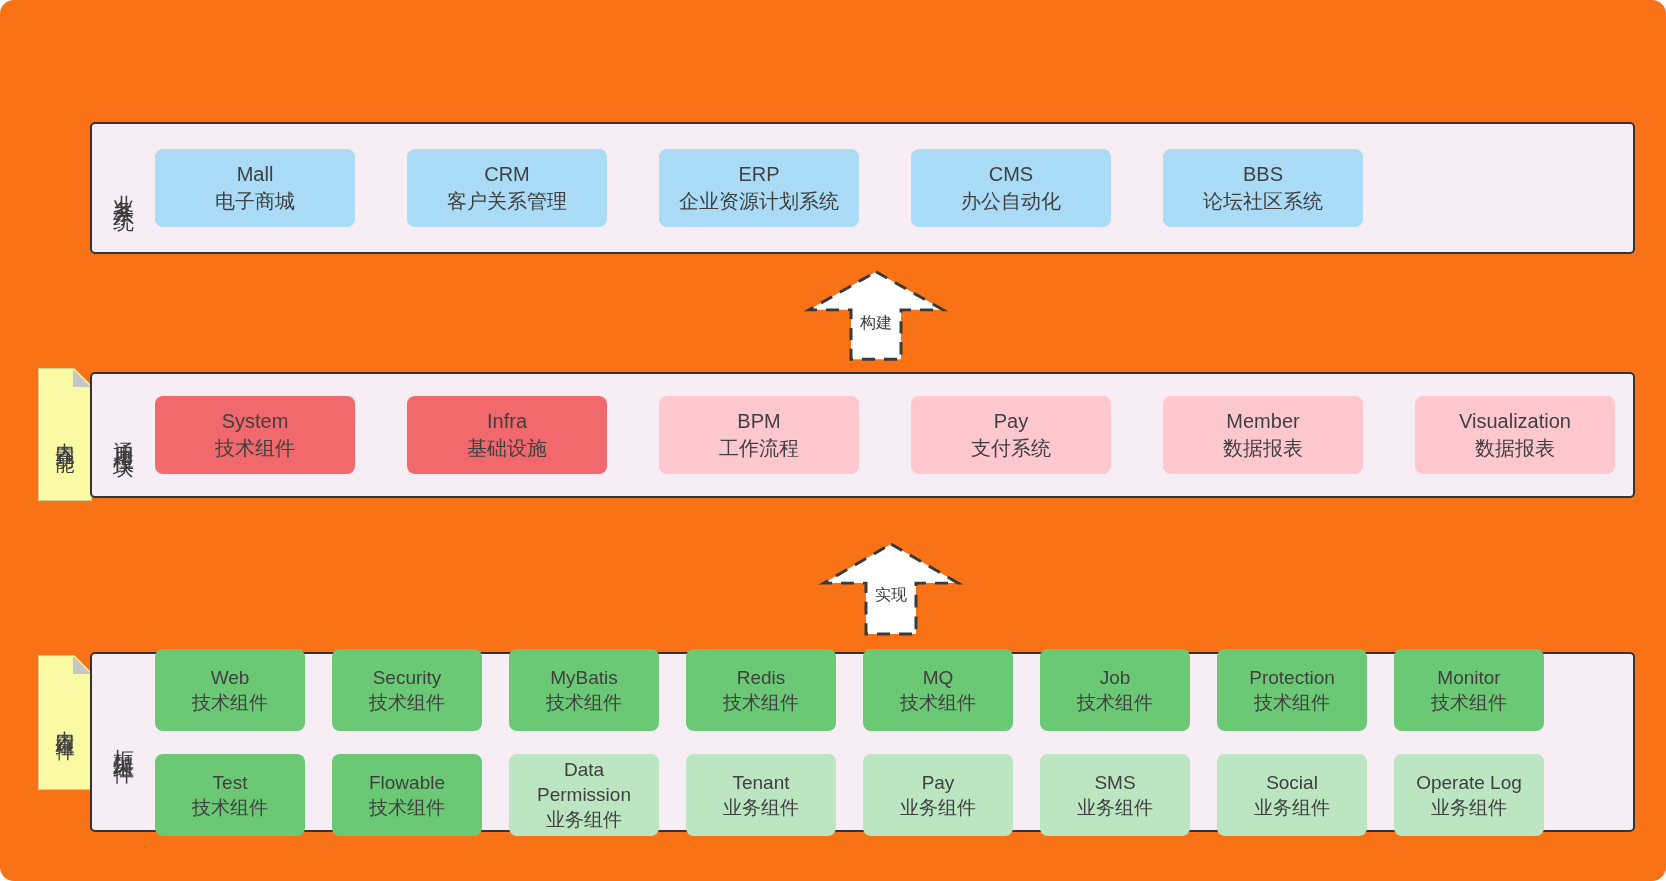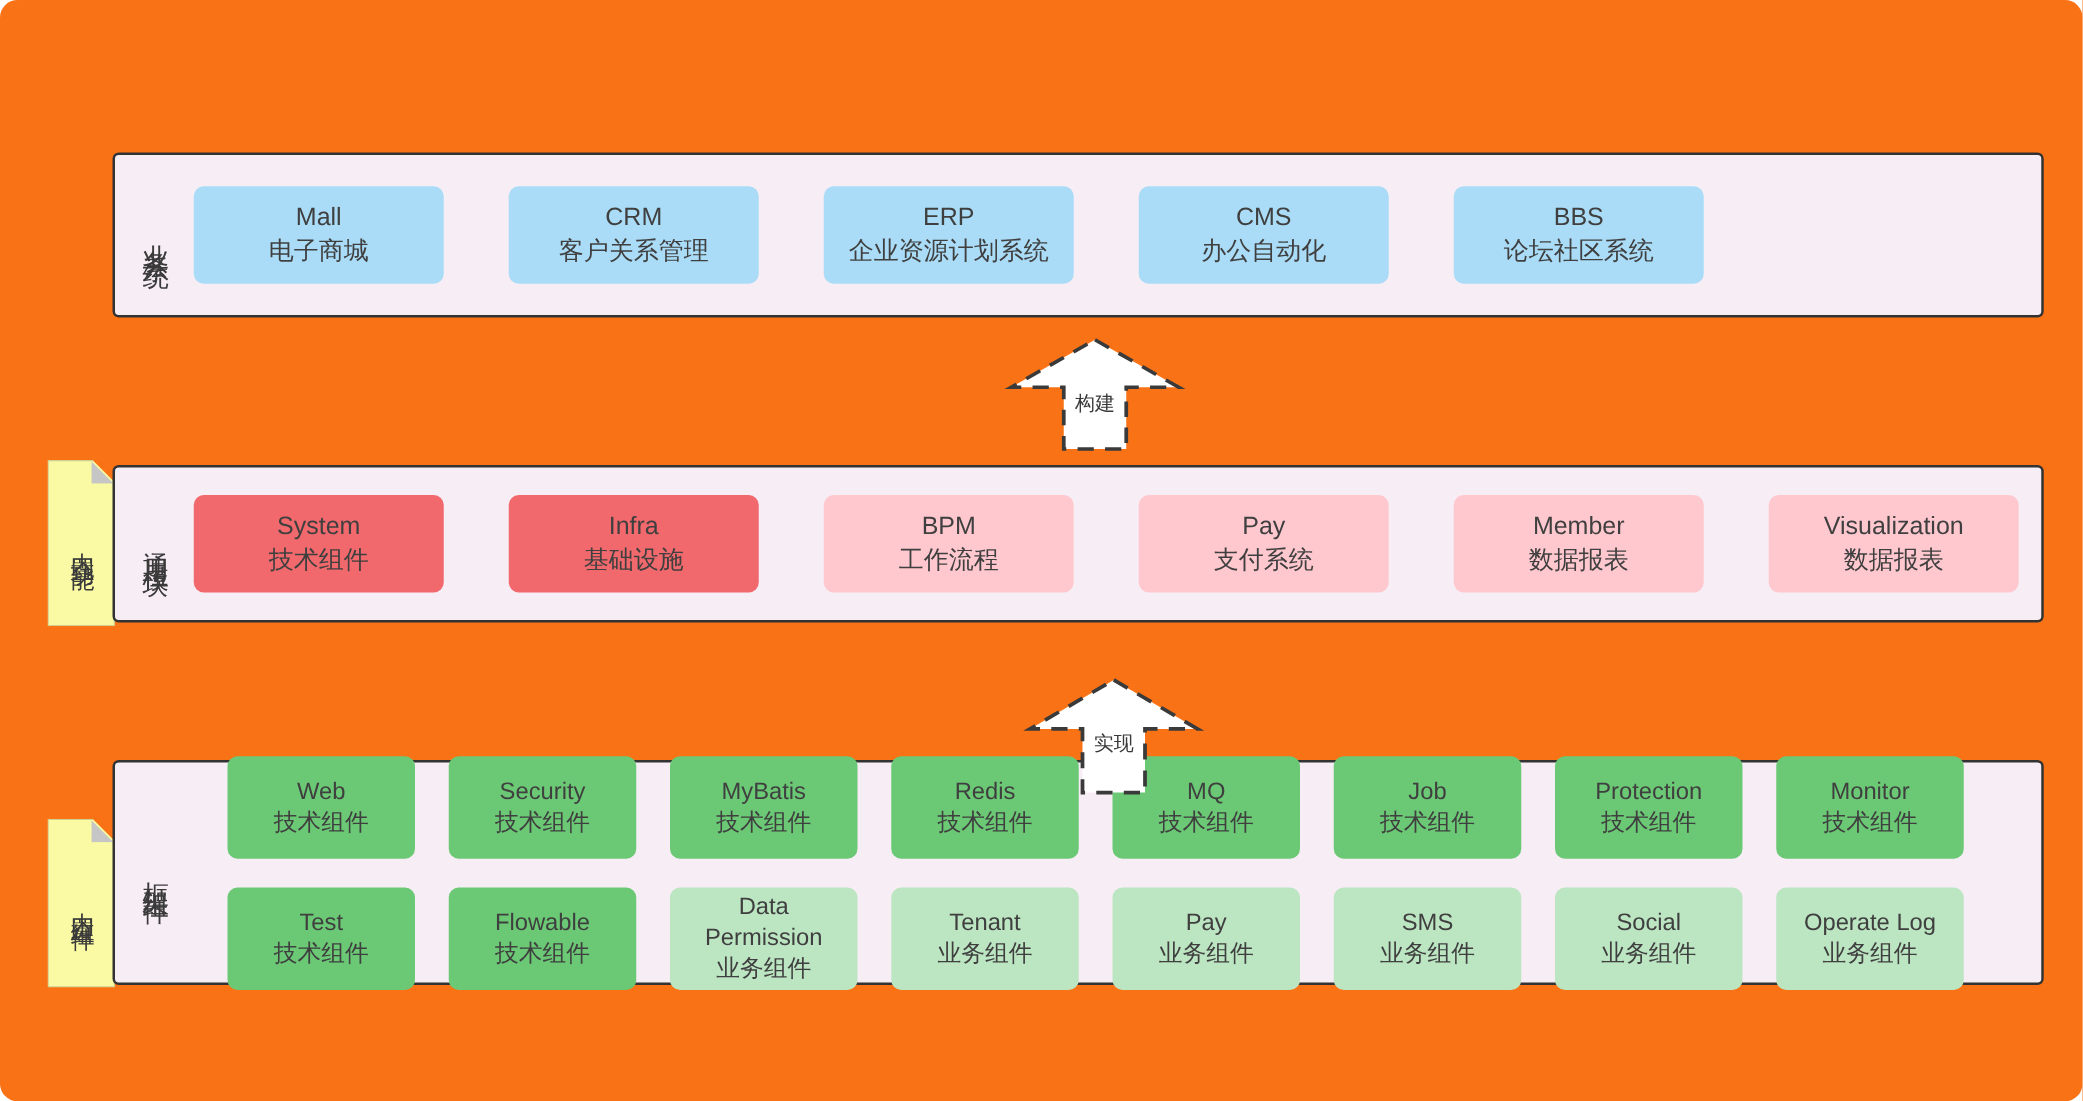--- a/index.html
+++ b/index.html
@@ -4,21 +4,21 @@
 <style>
   html,body{margin:0;padding:0;}
   body{font-family:"Liberation Sans","DejaVu Sans",sans-serif;}
   .page{position:relative;width:1666px;height:881px;background:#f97316;overflow:hidden;border-radius:14px;}
 
   
   .layer{position:absolute;left:90px;width:1545px;background:#f7edf5;
          border:2px solid #333;border-radius:5px;box-sizing:border-box;display:flex;z-index:2;}
   .layer1{top:122px;height:132px;}
   .layer2{top:372px;height:126px;}
-  .layer3{top:608px;height:180px;gap:27px;}
+  .layer3{top:652px;height:180px;}
 
   .layer-title{width:63px;min-width:63px;display:flex;align-items:center;justify-content:center;
                writing-mode:vertical-rl;text-orientation:upright;font-size:21px;color:#3a3a3a;
                letter-spacing:5px;}
 
   
   .box-row{flex:1;display:flex;align-items:center;gap:52px;padding-right:22px;}
   .box{box-sizing:border-box;border-radius:8px;display:flex;flex-direction:column;
        align-items:center;justify-content:center;text-align:center;color:#3f3f3f;
        font-size:20px;line-height:27px;}

